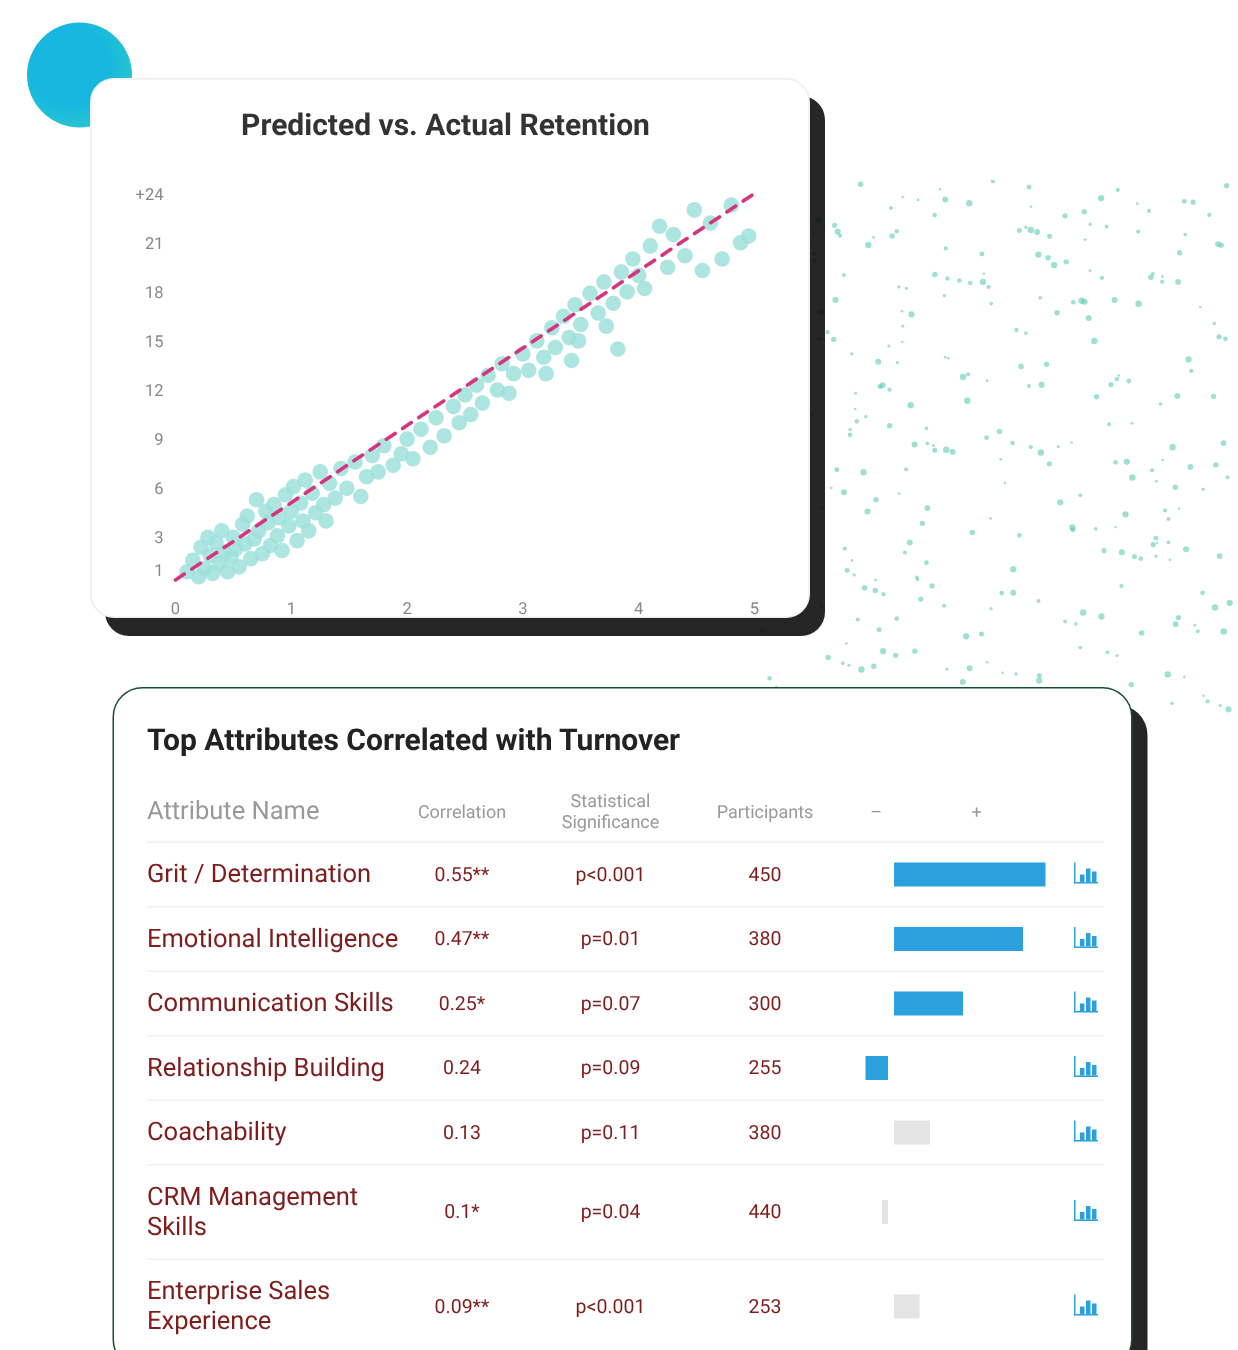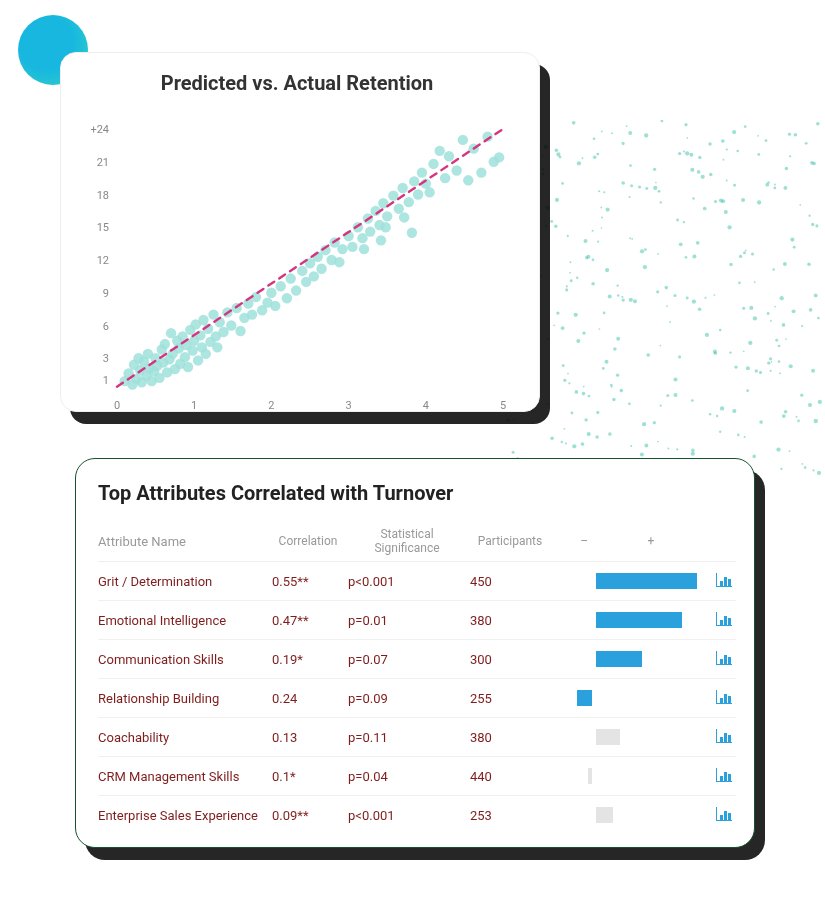--- a/index.html
+++ b/index.html
@@ -102,22 +102,22 @@
   .attr-header .col-minus { text-align: right; padding-right: 4px; }
   .attr-header .col-plus  { text-align: center; }
 
   .attr-row {
     padding: 11px 0;
     border-bottom: 1px solid #f0f0f0;
     font-size: 13px;
     color: #7f1d1d;
   }
   .attr-row:last-child { border-bottom: none; }
-  .col-name { font-size: 13px; }
-  .col-corr, .col-sig, .col-part { text-align: left; }
+  .col-name { font-size: 17px; }
+  .col-corr, .col-sig, .col-part { text-align: center; }
   .bar-neg-wrap { position: relative; height: 16px; width: 100%; }
   .bar-neg {
     position: absolute;
     right: 0;
     top: 0;
     height: 16px;
     background: #2aa1dd;
   }
   .bar-pos-wrap { position: relative; height: 16px; width: 100%; }
   .bar-pos {
@@ -647,21 +647,21 @@
             <div class="bar-pos" style="width: 78.3333%;"></div>
           </div>
           <div class="col-icon"><span class="chart-icon">
               <span style="height: 5px;"></span>
               <span style="height: 9px;"></span>
               <span style="height: 7px;"></span>
             </span></div>
         </div>
         <div class="attr-row">
           <div class="col-name">Communication Skills</div>
-          <div class="col-corr">0.19*</div>
+          <div class="col-corr">0.25*</div>
           <div class="col-sig">p=0.07</div>
           <div class="col-part">300</div>
           <div class="bar-neg-wrap"></div>
           <div class="bar-pos-wrap">
             <div class="bar-pos" style="width: 41.6667%;"></div>
           </div>
           <div class="col-icon"><span class="chart-icon">
               <span style="height: 5px;"></span>
               <span style="height: 9px;"></span>
               <span style="height: 7px;"></span>

